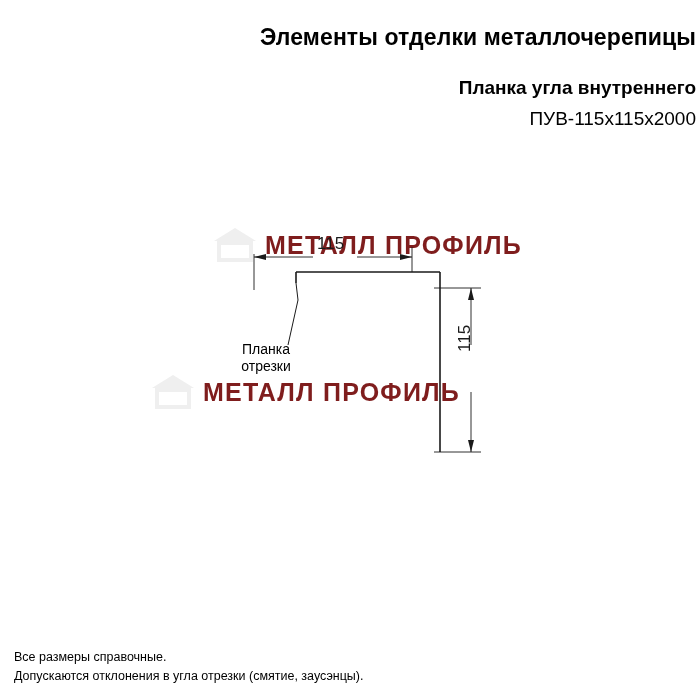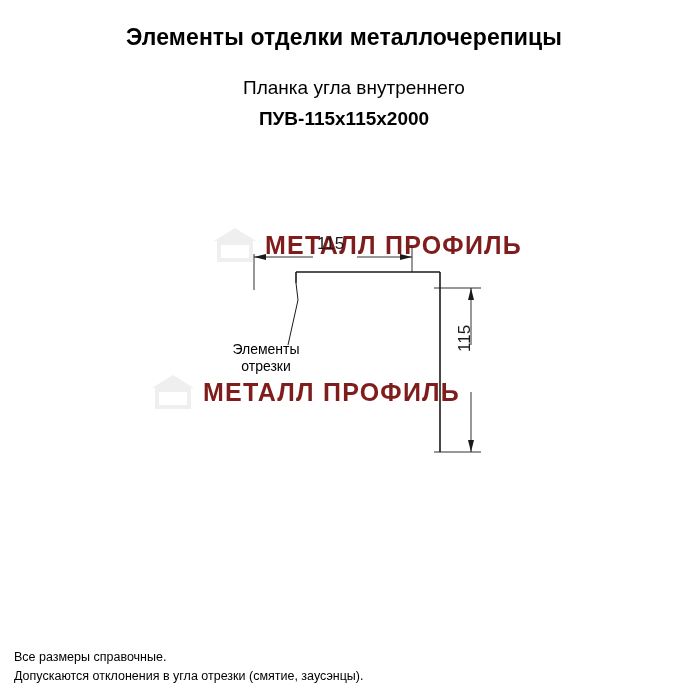--- a/index.html
+++ b/index.html
@@ -13,39 +13,39 @@
     position: relative;
     overflow: hidden;
     font-family: "Liberation Sans", sans-serif;
     color: #000000;
   }
 
   
   .title-block {
     position: absolute;
     top: 0;
-    left: 0;
+    left: 8px;
     width: 688px;
-    text-align: center;
+    text-align: right;
   }
   .main-title {
     font-size: 23px;
     font-weight: bold;
     margin-top: 24px;
     letter-spacing: 0.1px;
   }
   .sub-title {
     font-size: 19px;
-    font-weight: normal;
+    font-weight: bold;
     margin-top: 26px;
     padding-left: 20px;
   }
   .sub-title2 {
     font-size: 19px;
-    font-weight: bold;
+    font-weight: normal;
     margin-top: 9px;
   }
 
   
   .watermark {
     position: absolute;
     display: flex;
     align-items: center;
     gap: 9px;
     opacity: 1;
@@ -180,20 +180,20 @@
   <line x1="471" y1="288" x2="471" y2="345" stroke="#1a1a1a" stroke-width="0.9"></line>
   <line x1="471" y1="392" x2="471" y2="452" stroke="#1a1a1a" stroke-width="0.9"></line>
   <polygon points="471,288 468,300 474,300" fill="#1a1a1a"></polygon>
   <polygon points="471,452 468,440 474,440" fill="#1a1a1a"></polygon>
 </svg>
 
 <div class="dim dim-top">115</div>
 <div class="dim dim-right">115</div>
 
 <div class="face-label">
-  <div>Элементы</div>
+  <div>Планка</div>
   <div>отрезки</div>
 </div>
 
 <div class="footer">
   <div>Все размеры справочные.</div>
   <div>Допускаются отклонения в угла отрезки (смятие, заусэнцы).</div>
 </div>
 
 </body></html>

